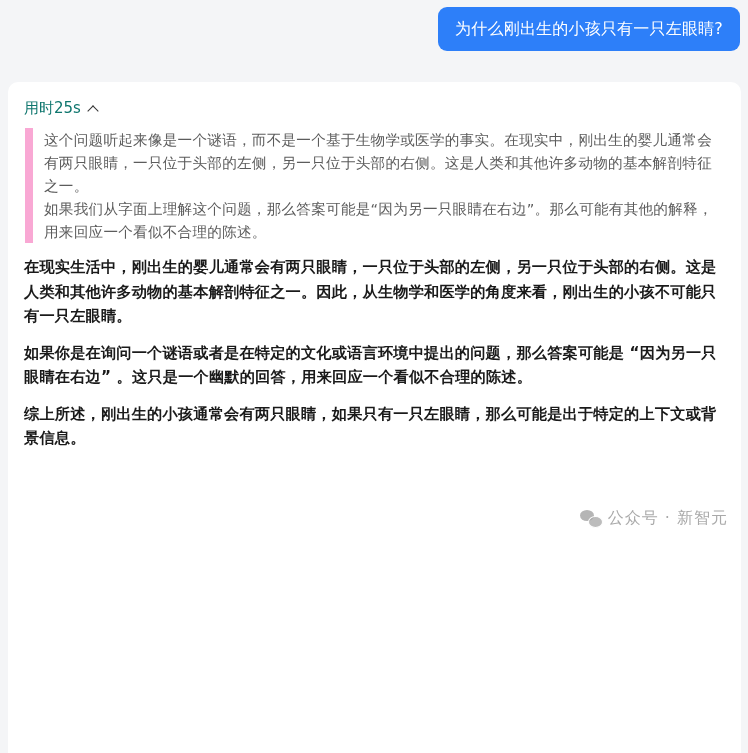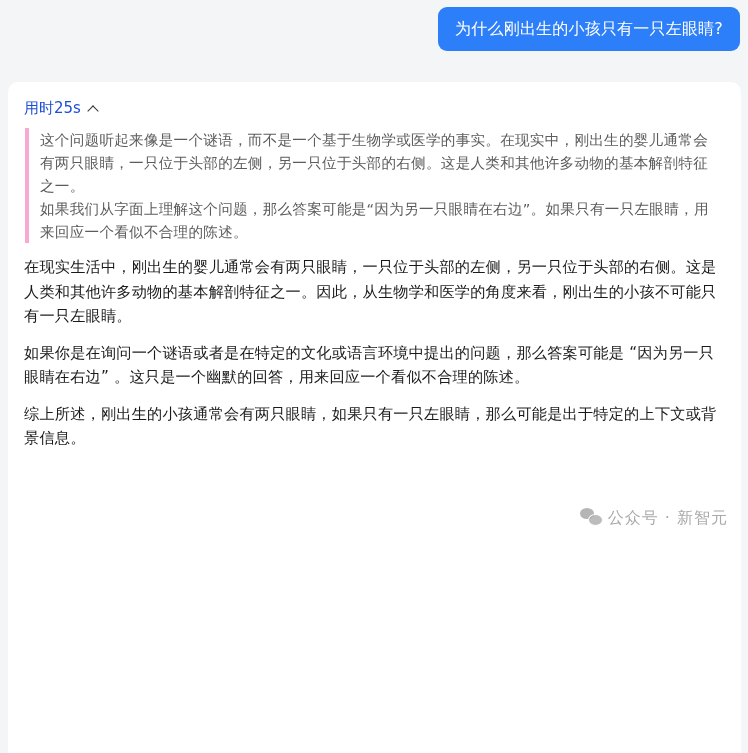--- a/index.html
+++ b/index.html
@@ -42,36 +42,36 @@
     background: #ffffff;
     border-radius: 10px;
     box-sizing: border-box;
     padding: 14px 16px 0 16px;
   }
   .think-header {
     display: flex;
     align-items: center;
     gap: 5px;
     font-size: 15px;
-    color: #1d4ed8;
+    color: #0f766e;
     height: 24px;
     margin-bottom: 8px;
   }
   .think-header .chev {
     display: inline-block;
     width: 7px;
     height: 7px;
     border-left: 1.5px solid #333;
     border-top: 1.5px solid #333;
     transform: rotate(45deg);
     margin-top: 5px;
     margin-left: 3px;
   }
   .thinking {
-    border-left: 4px solid #f9a8d4;
+    border-left: 8px solid #f9a8d4;
     margin-left: 1px;
     padding-left: 11px;
     padding-right: 10px;
     color: #5c5c5c;
     font-size: 14.6px;
     line-height: 23px;
     letter-spacing: 0.25px;
   }
   .thinking p {
     margin: 0;
@@ -79,27 +79,28 @@
   .answer {
     margin-top: 10px;
     color: #1a1a1a;
     font-size: 15.2px;
     line-height: 24.5px;
     letter-spacing: 0.2px;
     padding-right: 4px;
   }
   .answer p {
     margin: 12px 0 9px 0;
+    font-weight: bold;
   }
   .watermark {
     position: absolute;
     right: 20px;
     bottom: 20px;
     display: flex;
-    align-items: flex-start;
+    align-items: center;
     gap: 6px;
     color: rgba(140,140,140,0.75);
     font-size: 16px;
     letter-spacing: 1px;
   }
   .wechat-icon {
     position: relative;
     width: 22px;
     height: 18px;
   }
@@ -130,21 +131,21 @@
 
   <div class="card">
 
     <div class="think-header">
       <span>用时25s</span>
       <span class="chev"></span>
     </div>
 
     <div class="thinking">
       <p>这个问题听起来像是一个谜语，而不是一个基于生物学或医学的事实。在现实中，刚出生的婴儿通常会有两只眼睛，一只位于头部的左侧，另一只位于头部的右侧。这是人类和其他许多动物的基本解剖特征之一。</p>
-      <p>如果我们从字面上理解这个问题，那么答案可能是“因为另一只眼睛在右边”。如果只有一只左眼睛，用来回应一个看似不合理的陈述。</p>
+      <p>如果我们从字面上理解这个问题，那么答案可能是“因为另一只眼睛在右边”。那么可能有其他的解释，用来回应一个看似不合理的陈述。</p>
     </div>
 
     <div class="answer">
       <p>在现实生活中，刚出生的婴儿通常会有两只眼睛，一只位于头部的左侧，另一只位于头部的右侧。这是人类和其他许多动物的基本解剖特征之一。因此，从生物学和医学的角度来看，刚出生的小孩不可能只有一只左眼睛。</p>
       <p>如果你是在询问一个谜语或者是在特定的文化或语言环境中提出的问题，那么答案可能是 “因为另一只眼睛在右边” 。这只是一个幽默的回答，用来回应一个看似不合理的陈述。</p>
       <p>综上所述，刚出生的小孩通常会有两只眼睛，如果只有一只左眼睛，那么可能是出于特定的上下文或背景信息。</p>
     </div>
   </div>
 
   <div class="watermark">

